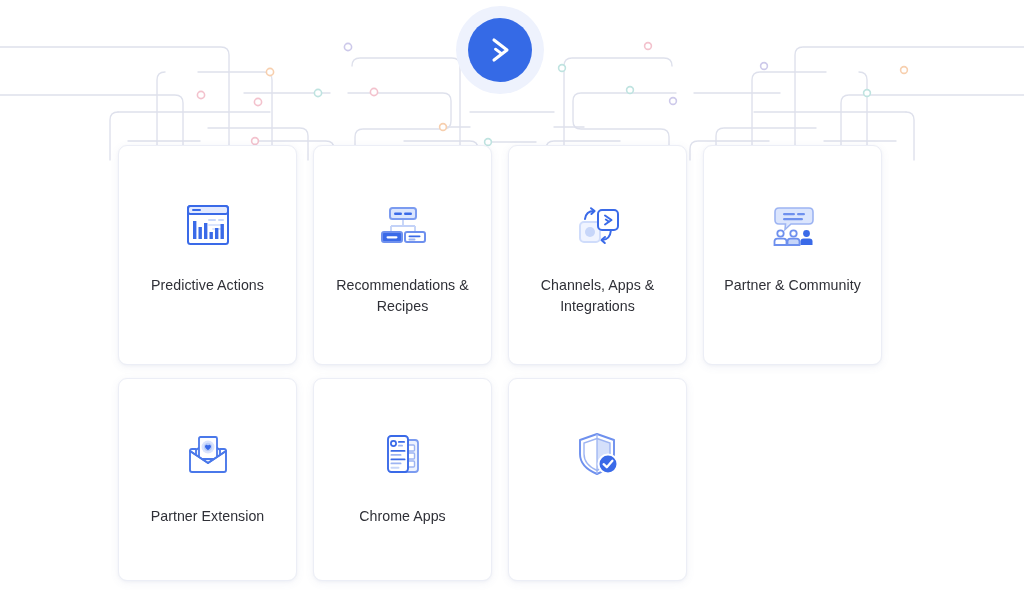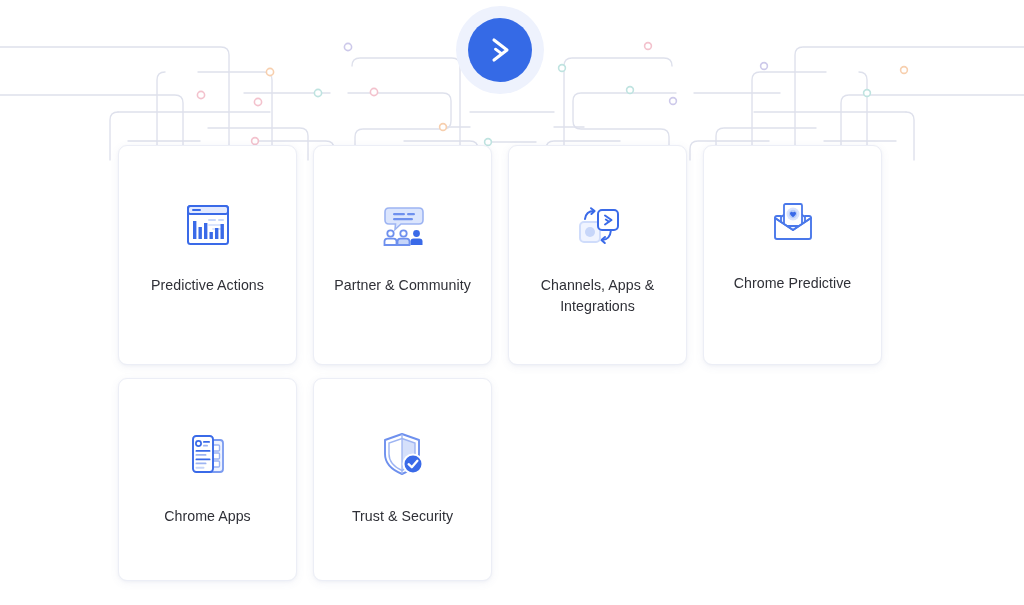--- a/index.html
+++ b/index.html
@@ -188,71 +188,87 @@
         <rect x="16.5" y="25" width="3.4" height="12" fill="#3a6ae8"></rect>
         <rect x="22" y="21" width="3.4" height="16" fill="#3a6ae8"></rect>
         <rect x="27.5" y="30" width="3.4" height="7" fill="#3a6ae8"></rect>
         <rect x="33" y="26" width="3.4" height="11" fill="#3a6ae8"></rect>
         <rect x="38.5" y="22" width="3.4" height="15" fill="#3a6ae8"></rect>
       </svg>
     </div>
     <div class="card-label">Predictive Actions</div>
   </div>
 
+  <div class="card card-row-1">
+    <div class="card-icon">
+      <svg width="52" height="48" viewBox="0 0 52 48">
+        <path d="M26 17 V24 M14 24 H38 M14 24 V30 M38 24 V30" fill="none" stroke="#c3d2f8" stroke-width="1.8"></path>
+        <rect x="13" y="6" width="26" height="11" rx="2.5" fill="#dbe5fd" stroke="#7b9bf0" stroke-width="2"></rect>
+        <rect x="17" y="10.5" width="8" height="2.4" rx="1.2" fill="#3a6ae8"></rect>
+        <rect x="27" y="10.5" width="8" height="2.4" rx="1.2" fill="#3a6ae8"></rect>
+        <rect x="5" y="30" width="20" height="10" rx="2" fill="#3a6ae8" stroke="#6e90ee" stroke-width="2"></rect>
+        <rect x="9.5" y="34.2" width="11" height="2.2" rx="1.1" fill="#ffffff"></rect>
+        <rect x="28" y="30" width="20" height="10" rx="2" fill="#ffffff" stroke="#6e90ee" stroke-width="2"></rect>
+        <rect x="31.5" y="33.4" width="12" height="1.9" rx="0.95" fill="#3a6ae8"></rect>
+        <rect x="31.5" y="36.6" width="7" height="1.9" rx="0.95" fill="#9db4f2"></rect>
+      </svg>
+    </div>
+    <div class="card-label">Recommendations &amp; Recipes</div>
+  </div>
+
+  <div class="card card-row-1">
+    <div class="card-icon">
+      <svg width="52" height="48" viewBox="0 0 52 48">
+        <path d="M13 17 Q14 9 22 9" fill="none" stroke="#3a6ae8" stroke-width="2" stroke-linecap="round"></path>
+        <path d="M19 6.2 L22.6 9 L19.4 12" fill="none" stroke="#3a6ae8" stroke-width="2" stroke-linecap="round" stroke-linejoin="round"></path>
+        <path d="M39 28 Q38 38 30 38" fill="none" stroke="#3a6ae8" stroke-width="2" stroke-linecap="round"></path>
+        <path d="M33 35 L29.4 38 L32.8 41" fill="none" stroke="#3a6ae8" stroke-width="2" stroke-linecap="round" stroke-linejoin="round"></path>
+        <rect x="8" y="20" width="20" height="20" rx="4" fill="#f0f4ff" stroke="#cfdcfb" stroke-width="2"></rect>
+        <circle cx="18" cy="30" r="5" fill="#c7d6f9"></circle>
+        <rect x="26" y="8" width="20" height="20" rx="4" fill="#ffffff" stroke="#3a6ae8" stroke-width="2"></rect>
+        <path d="M33 13.5 L39.5 18 L33 22.5" fill="none" stroke="#3a6ae8" stroke-width="2" stroke-linecap="round" stroke-linejoin="round"></path>
+        <path d="M33.8 17.6 L36.6 19.6" fill="none" stroke="#3a6ae8" stroke-width="1.9" stroke-linecap="round"></path>
+      </svg>
+    </div>
+    <div class="card-label">Channels, Apps &amp; Integrations</div>
+  </div>
 
   <div class="card card-row-1">
     <div class="card-icon">
       <svg width="56" height="48" viewBox="0 0 56 48">
         <path d="M14 6 H44 Q48 6 48 10 V18 Q48 22 44 22 H26 L20 27.5 L20.5 22 H14 Q10 22 10 18 V10 Q10 6 14 6 Z" fill="#dbe5fd" stroke="#9db4f2" stroke-width="1.6"></path>
         <rect x="18" y="11" width="12" height="2.3" rx="1.15" fill="#6e90ee"></rect>
         <rect x="32" y="11" width="8" height="2.3" rx="1.15" fill="#6e90ee"></rect>
         <rect x="18" y="16" width="20" height="2.3" rx="1.15" fill="#6e90ee"></rect>
         <circle cx="15.5" cy="31.5" r="3.2" fill="#ffffff" stroke="#6e90ee" stroke-width="1.8"></circle>
         <path d="M9.5 43 V39.5 Q9.5 36.6 12.4 36.6 H18.6 Q21.5 36.6 21.5 39.5 V43 Z" fill="#ffffff" stroke="#6e90ee" stroke-width="1.8"></path>
         <circle cx="28.5" cy="31.5" r="3.2" fill="#ffffff" stroke="#6e90ee" stroke-width="1.8"></circle>
         <path d="M22.5 43 V39.5 Q22.5 36.6 25.4 36.6 H31.6 Q34.5 36.6 34.5 39.5 V43 Z" fill="#c7d6f9" stroke="#6e90ee" stroke-width="1.8"></path>
         <circle cx="41.5" cy="31.5" r="3.4" fill="#3a6ae8"></circle>
         <path d="M35.5 43 V39.5 Q35.5 36.4 38.6 36.4 H44.4 Q47.5 36.4 47.5 39.5 V43 Z" fill="#3a6ae8"></path>
       </svg>
     </div>
     <div class="card-label">Partner &amp; Community</div>
   </div>
 
-  <div class="card card-row-1">
-    <div class="card-icon">
-      <svg width="52" height="48" viewBox="0 0 52 48">
-        <path d="M13 17 Q14 9 22 9" fill="none" stroke="#3a6ae8" stroke-width="2" stroke-linecap="round"></path>
-        <path d="M19 6.2 L22.6 9 L19.4 12" fill="none" stroke="#3a6ae8" stroke-width="2" stroke-linecap="round" stroke-linejoin="round"></path>
-        <path d="M39 28 Q38 38 30 38" fill="none" stroke="#3a6ae8" stroke-width="2" stroke-linecap="round"></path>
-        <path d="M33 35 L29.4 38 L32.8 41" fill="none" stroke="#3a6ae8" stroke-width="2" stroke-linecap="round" stroke-linejoin="round"></path>
-        <rect x="8" y="20" width="20" height="20" rx="4" fill="#f0f4ff" stroke="#cfdcfb" stroke-width="2"></rect>
-        <circle cx="18" cy="30" r="5" fill="#c7d6f9"></circle>
-        <rect x="26" y="8" width="20" height="20" rx="4" fill="#ffffff" stroke="#3a6ae8" stroke-width="2"></rect>
-        <path d="M33 13.5 L39.5 18 L33 22.5" fill="none" stroke="#3a6ae8" stroke-width="2" stroke-linecap="round" stroke-linejoin="round"></path>
-        <path d="M33.8 17.6 L36.6 19.6" fill="none" stroke="#3a6ae8" stroke-width="1.9" stroke-linecap="round"></path>
-      </svg>
-    </div>
-    <div class="card-label">Channels, Apps &amp; Integrations</div>
-  </div>
-
   <div class="card card-row-2">
     <div class="card-icon">
       <svg width="56" height="48" viewBox="0 0 56 48">
         <path d="M16 20 L28 11 L40 20 V40 H16 Z" fill="#f1f5ff" stroke="#4a78ea" stroke-width="1.8"></path>
         <rect x="19" y="7" width="18" height="22" rx="1.5" fill="#ffffff" stroke="#4a78ea" stroke-width="1.8"></rect>
         <circle cx="28" cy="17" r="6.5" fill="#d9e3fd"></circle>
         <circle cx="28" cy="17" r="4.2" fill="#b9cdf8"></circle>
         <path d="M28 20.2 C25.2 18.2 24.4 16.8 25.3 15.5 C26 14.5 27.3 14.6 28 15.6
                  C28.7 14.6 30 14.5 30.7 15.5 C31.6 16.8 30.8 18.2 28 20.2 Z" fill="#3a6ae8"></path>
         <path d="M10 21 L28 33 L46 21 V40 Q46 42 44 42 H12 Q10 42 10 40 Z" fill="#ffffff" stroke="#4a78ea" stroke-width="1.9" stroke-linejoin="round"></path>
         <path d="M10 21 L28 33 L46 21" fill="none" stroke="#4a78ea" stroke-width="1.9" stroke-linejoin="round"></path>
         <path d="M10 21 Q10 19 12 19 H16 M40 19 H44 Q46 19 46 21" fill="none" stroke="#4a78ea" stroke-width="1.9" stroke-linecap="round"></path>
       </svg>
     </div>
-    <div class="card-label">Chrome Predictive</div>
+    <div class="card-label">Partner Extension</div>
   </div>
 
   <div class="card card-row-2">
     <div class="card-icon">
       <svg width="52" height="48" viewBox="0 0 52 48">
         <rect x="23" y="10" width="18" height="32" rx="3" fill="#eef3ff" stroke="#7b9bf0" stroke-width="1.8"></rect>
         <rect x="26.5" y="15" width="11" height="6" rx="1" fill="#ffffff" stroke="#9db4f2" stroke-width="1.4"></rect>
         <rect x="26.5" y="23" width="11" height="6" rx="1" fill="#ffffff" stroke="#9db4f2" stroke-width="1.4"></rect>
         <rect x="26.5" y="31" width="11" height="6" rx="1" fill="#ffffff" stroke="#9db4f2" stroke-width="1.4"></rect>
         <rect x="11" y="6" width="20" height="36" rx="3.2" fill="#ffffff" stroke="#3a6ae8" stroke-width="1.9"></rect>
@@ -273,17 +289,16 @@
     <div class="card-icon">
       <svg width="52" height="50" viewBox="0 0 52 50">
         <path d="M25 5 L42 11 V25 Q42 38 25 45 Q8 38 8 25 V11 Z" fill="#ffffff" stroke="#6e90ee" stroke-width="1.9" stroke-linejoin="round"></path>
         <path d="M25 9.5 L38 14 V25 Q38 35.5 25 41.5 Z" fill="#c7d6f9" opacity="0.75"></path>
         <path d="M25 5 V45" fill="none" stroke="#9db4f2" stroke-width="1.3"></path>
         <path d="M25 9.5 L38 14 V25 Q38 35.5 25 41.5 Q12 35.5 12 25 V14 Z" fill="none" stroke="#9db4f2" stroke-width="1.4"></path>
         <circle cx="36" cy="35" r="9.5" fill="#3a6ae8" stroke="#ffffff" stroke-width="2"></circle>
         <path d="M31.6 35.2 L34.8 38.2 L40.4 31.8" fill="none" stroke="#ffffff" stroke-width="2.3" stroke-linecap="round" stroke-linejoin="round"></path>
       </svg>
     </div>
-    <div class="card-label">Trust &amp; Security</div>
   </div>
 
 
 </div>
 
 </body></html>

